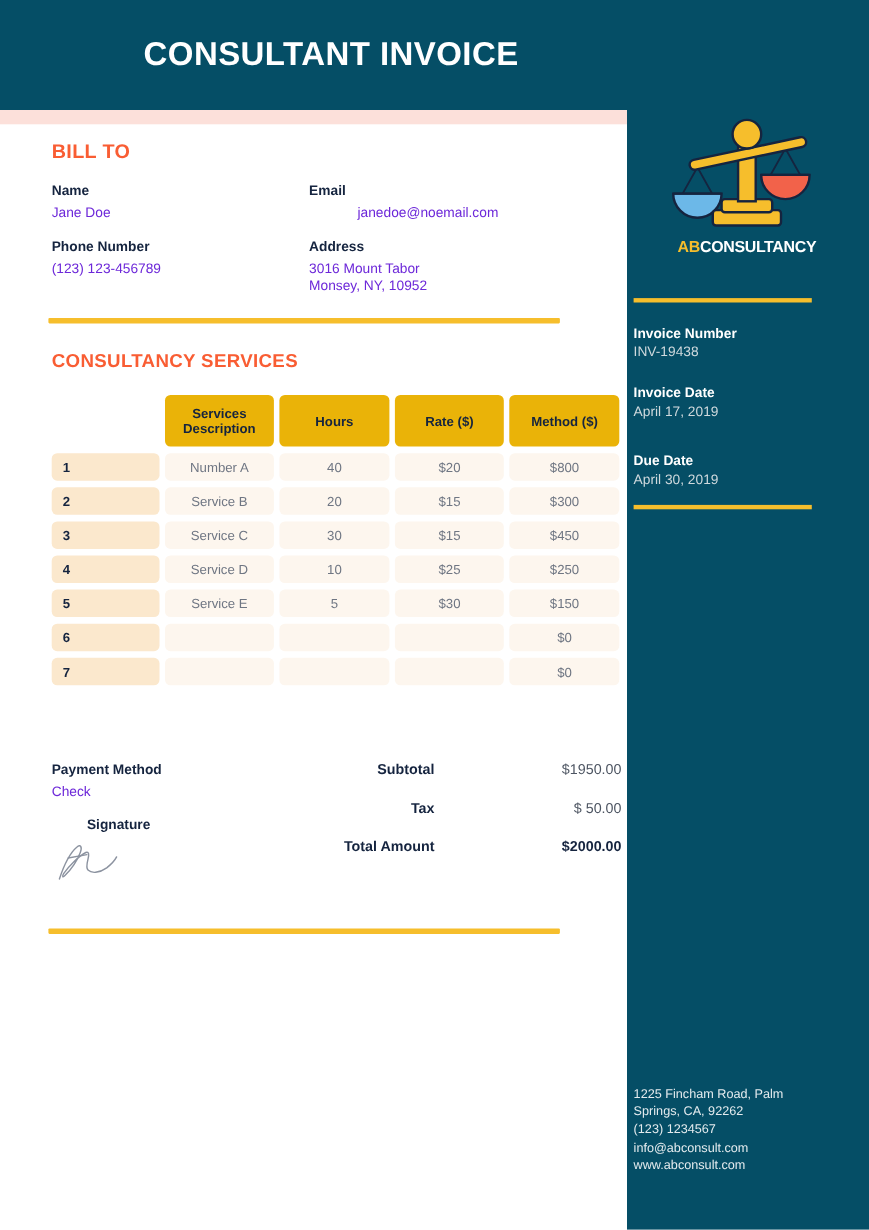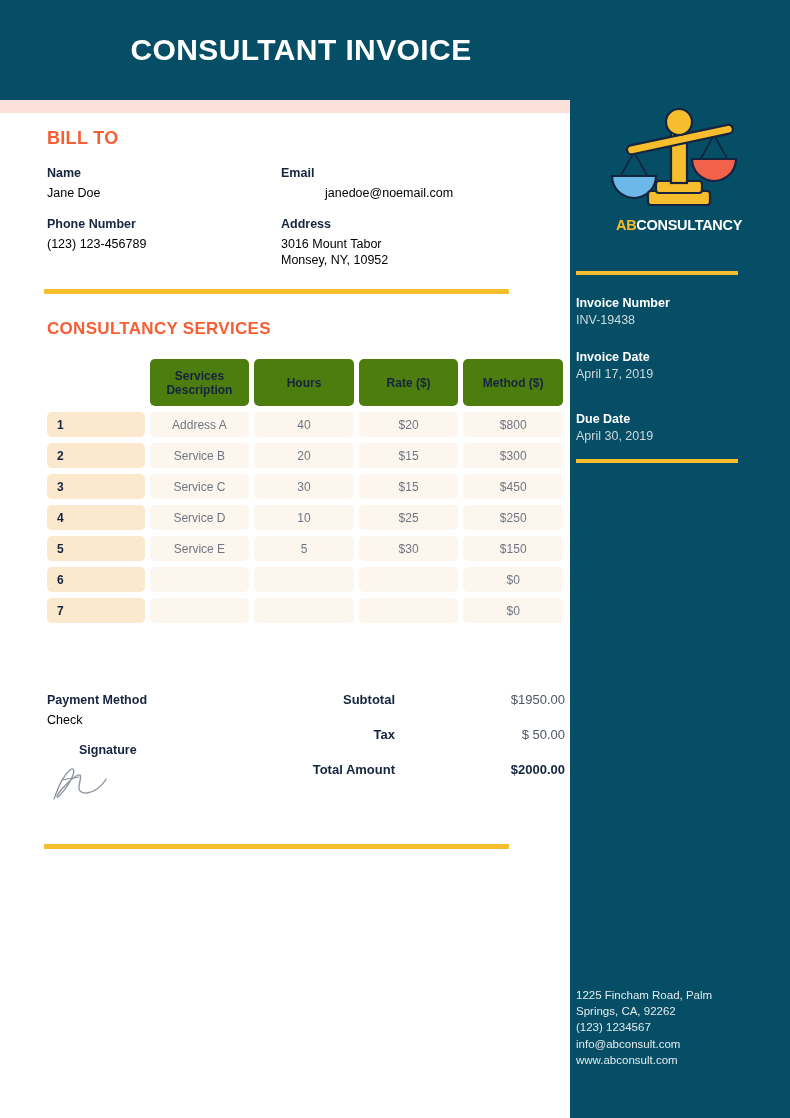--- a/index.html
+++ b/index.html
@@ -65,21 +65,21 @@
   #services-head { left: 47px; top: 206px; font-size: 17px; }
 
   .field-label {
     position: absolute;
     color: #15243f;
     font-size: 12.5px;
     font-weight: bold;
   }
   .field-value {
     position: absolute;
-    color: #000000;
+    color: #6d28d9;
     font-size: 12.5px;
     line-height: 16px;
   }
 
   
   #lbl-name    { left: 47px;  top: 53px; }
   #val-name    { left: 47px;  top: 72px; }
   #lbl-email   { left: 281px; top: 53px; }
   #val-email   { left: 281px; top: 72px; padding-left: 44px; }
   #lbl-phone   { left: 47px;  top: 104px; }
@@ -101,21 +101,21 @@
   .trow { display: flex; gap: 5px; margin-bottom: 6px; }
   .cell {
     border-radius: 5px;
     font-size: 12px;
     display: flex;
     align-items: center;
     justify-content: center;
     text-align: center;
   }
   .hrow .cell {
-    background: #4d7c0f;
+    background: #eab308;
     color: #15243f;
     font-weight: bold;
     height: 47px;
     line-height: 14px;
   }
   .hrow .c-num { background: transparent; }
   .brow .cell {
     background: #fdf6ee;
     color: #6f7683;
     height: 25px;
@@ -300,21 +300,21 @@
       <div class="trow hrow">
         <div class="cell c-num"></div>
         <div class="cell c-desc">Services Description</div>
         <div class="cell c-hrs">Hours</div>
         <div class="cell c-rate">Rate ($)</div>
         <div class="cell c-amt">Method ($)</div>
       </div>
 
       <div class="trow brow">
         <div class="cell c-num">1</div>
-        <div class="cell c-desc">Address A</div>
+        <div class="cell c-desc">Number A</div>
         <div class="cell c-hrs">40</div>
         <div class="cell c-rate">$20</div>
         <div class="cell c-amt">$800</div>
       </div>
 
       <div class="trow brow">
         <div class="cell c-num">2</div>
         <div class="cell c-desc">Service B</div>
         <div class="cell c-hrs">20</div>
         <div class="cell c-rate">$15</div>

